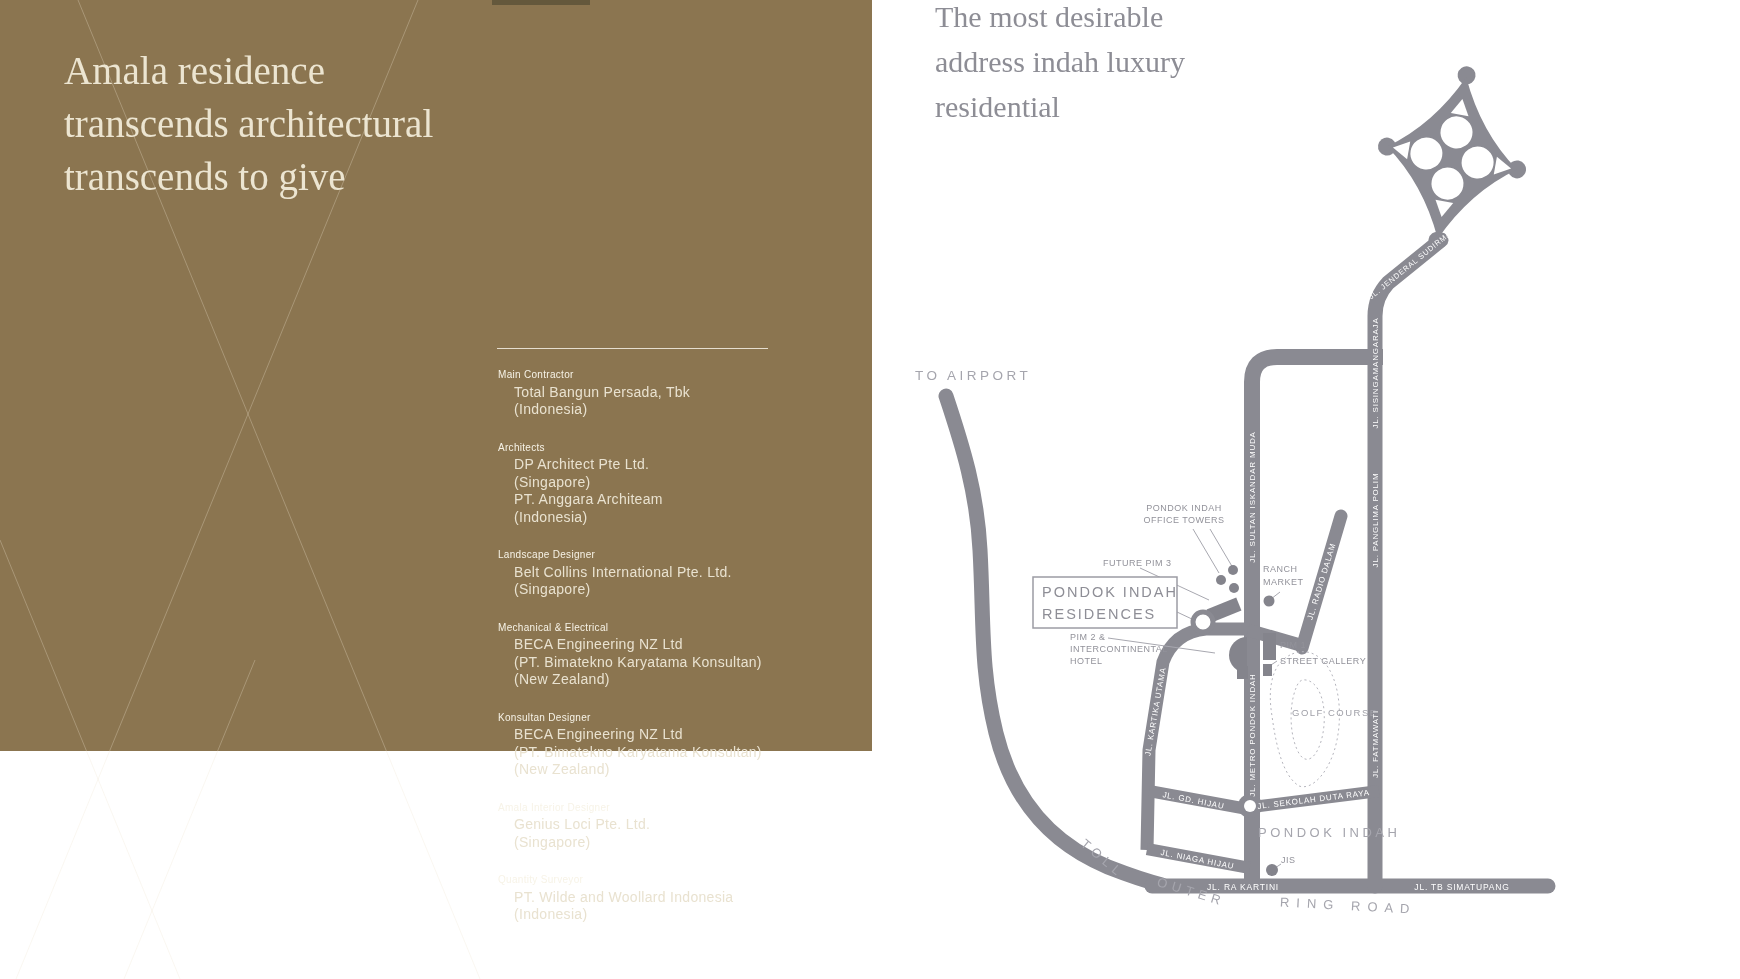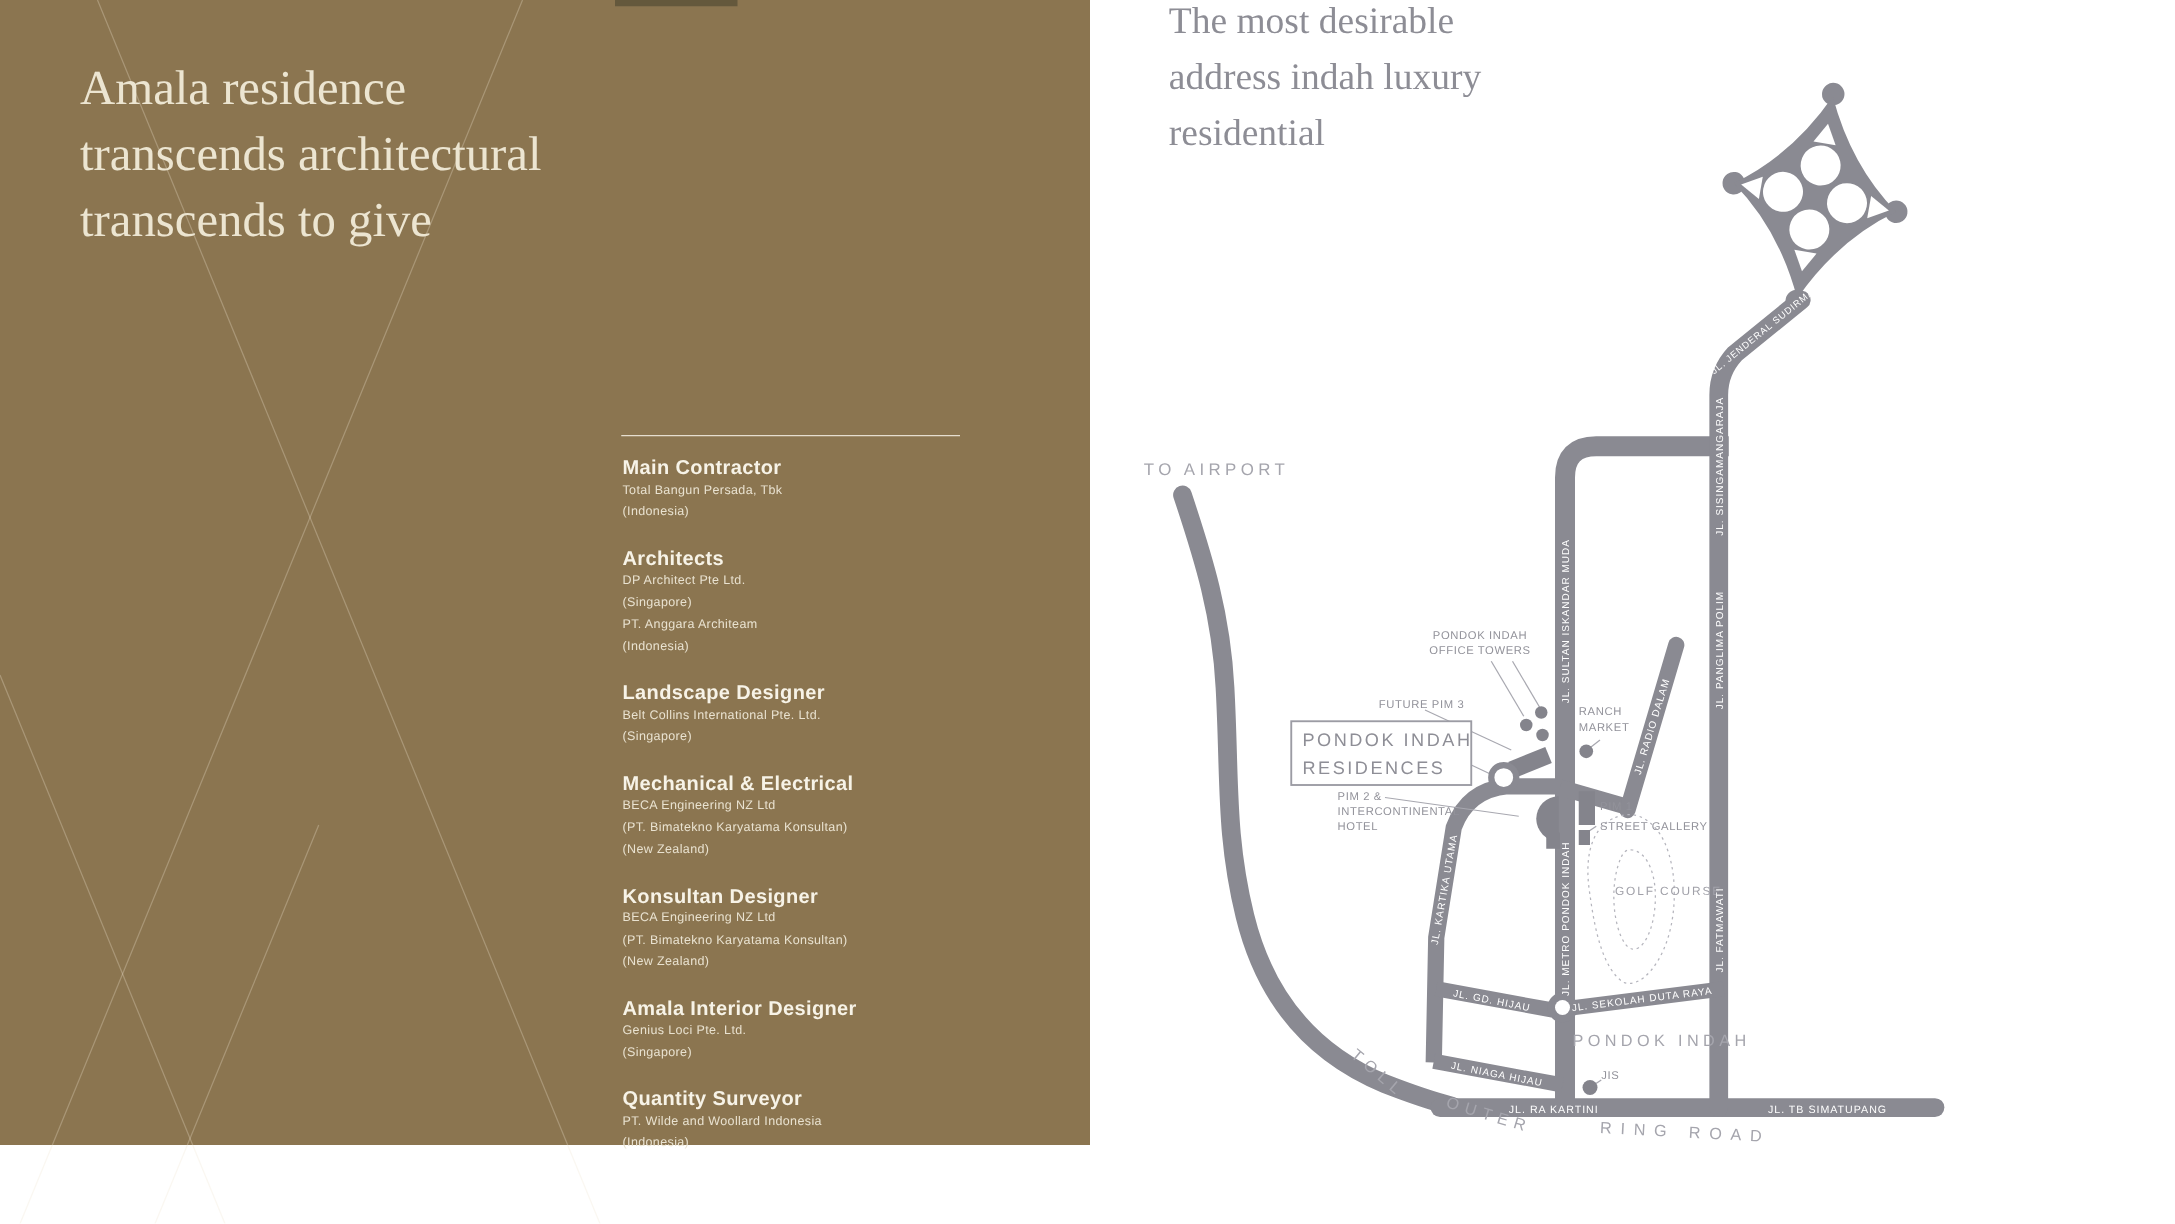--- a/index.html
+++ b/index.html
@@ -1,28 +1,28 @@
 <!DOCTYPE html>
 <html><head>
 <meta charset="utf-8">
 <style>
   html,body{margin:0;padding:0;}
   body{width:1740px;height:979px;position:relative;overflow:hidden;background:#ffffff;
        font-family:"Liberation Sans",sans-serif;}
   
-  .left-panel{position:absolute;left:0;top:0;width:872px;height:916px;background:#8b7550;padding-left:24px;}
+  .left-panel{position:absolute;left:0;top:0;width:872px;height:751px;background:#8b7550;padding-left:24px;}
   .deco{position:absolute;left:0;top:0;width:872px;height:979px;pointer-events:none;}
   .logo-crop{position:absolute;left:492px;top:0;width:98px;height:5px;background:#45402c;opacity:.55;}
   .headline-left{position:absolute;left:64px;top:44px;color:#ece5d1;
     font-family:"Liberation Serif",serif;font-size:39px;line-height:53px;font-weight:400;}
   .rule{position:absolute;left:497px;top:348px;width:271px;height:1px;background:rgba(246,241,229,.85);}
   .credits{position:absolute;left:498px;top:366px;width:320px;}
   .credit{margin-bottom:20px;}
-  .c-label{font-weight:bold;color:#f7f3e7;font-size:16px;line-height:17.5px;letter-spacing:.3px;}
-  .c-line{color:#e9e2d0;font-size:10px;line-height:17.5px;letter-spacing:.3px;}
+  .c-label{font-weight:normal;color:#f7f3e7;font-size:10px;line-height:17.5px;letter-spacing:.3px;}
+  .c-line{color:#e9e2d0;font-size:14px;line-height:17.5px;letter-spacing:.3px;margin-left:16px;}
   
   .right-panel{position:absolute;left:872px;top:0;right:0;height:979px;background:#ffffff;}
   .headline-right{position:absolute;left:935px;top:-6px;color:#8d8d95;
     font-family:"Liberation Serif",serif;font-size:30px;line-height:45px;}
   
   svg.map{position:absolute;left:0;top:0;width:1740px;height:979px;}
   .road{stroke:#8a8a92;fill:none;}
   .rd{fill:#ffffff;font-size:8px;letter-spacing:.8px;font-family:"Liberation Sans",sans-serif;}
   .lb{fill:#92929a;font-size:9px;letter-spacing:.5px;font-family:"Liberation Sans",sans-serif;}
   .area{fill:#a5a5ad;font-size:13px;letter-spacing:3.5px;font-family:"Liberation Sans",sans-serif;}

